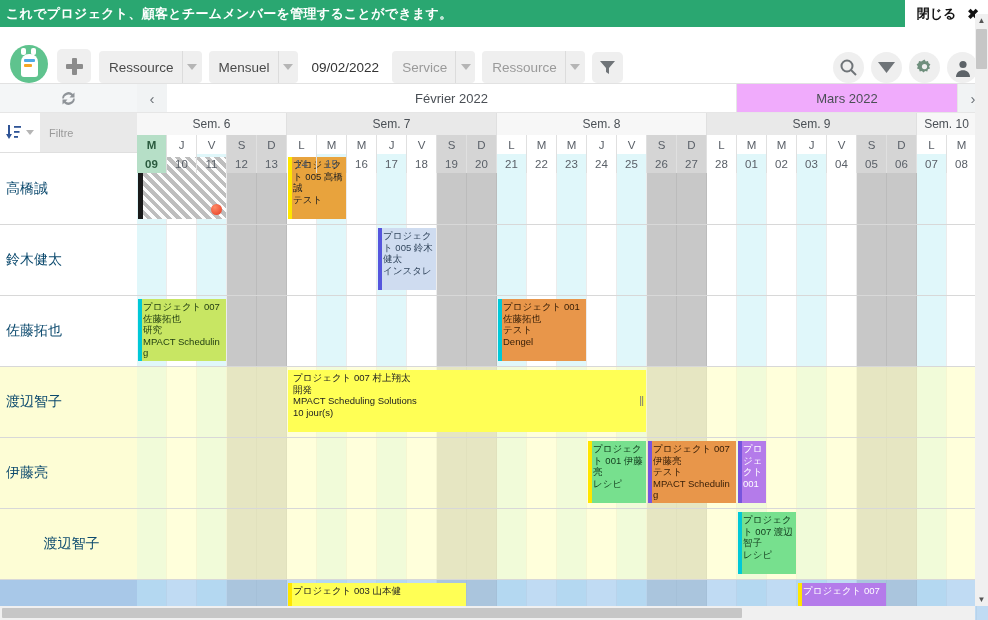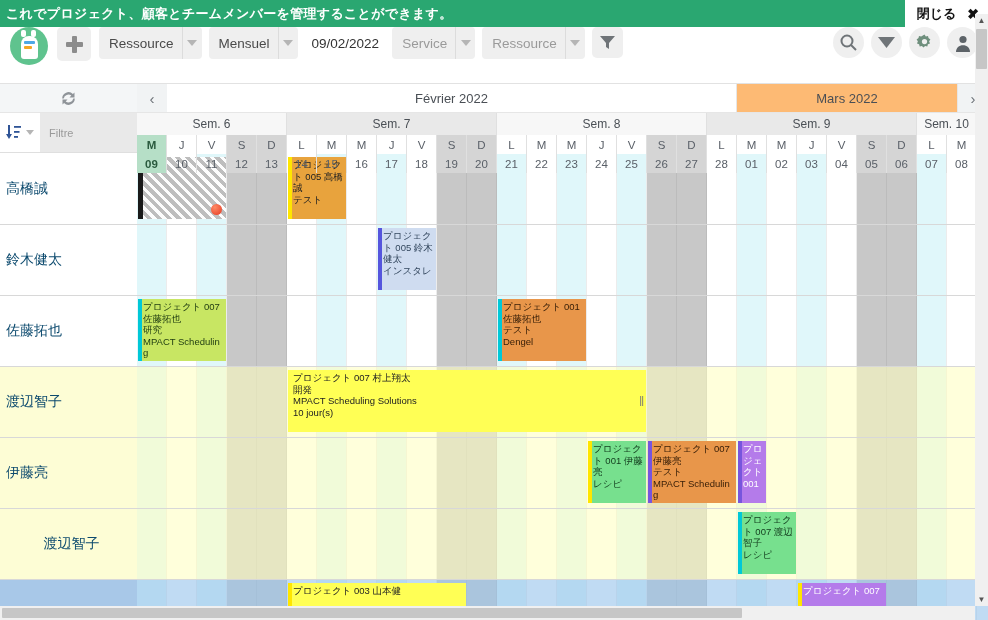--- a/index.html
+++ b/index.html
@@ -23,21 +23,21 @@
     background:#fff; color:#111;
     display:flex; align-items:center; gap:11px;
     padding:0 9px 0 12px; font-size:13px; font-weight:bold;
   }
   .banner-close .x{ font-size:14px; }
 
   
   .toolbar{
     position:absolute; left:0; top:27px; width:988px; height:57px;
     background:#fff; border-bottom:1px solid #e2e2e2;
-    display:flex; align-items:flex-start; padding:0 10px;
+    display:flex; align-items:flex-end; padding:0 10px;
   }
   .logo{
     width:38px; height:38px; border-radius:50%;
     background:#5fc38e; position:relative; flex:0 0 auto;
     margin-right:9px;
   }
   .logo .ear{ position:absolute; width:5px; height:7px; background:#fff; border-radius:2px; top:3px;}
   .logo .ear.l{ left:11px;} .logo .ear.r{ left:21px;}
   .logo .p{
     position:absolute; left:11px; top:9px; width:17px; height:23px;
@@ -94,21 +94,21 @@
     padding-left:6px; font-size:14px; color:#0c4a6e;
   }
 
   .rheader{ position:absolute; left:137px; top:0; width:851px; height:70px; z-index:5; background:#fff;}
   .month-row{ height:29px; display:flex; border-bottom:1px solid #e6e6e6; }
   .nav{
     width:30px; background:#f1f3f4; display:flex;align-items:center;justify-content:center;
     color:#6d7278; font-size:15px;
   }
   .mcell{ display:flex;align-items:center;justify-content:center; font-size:13px; color:#4a4f55; border-right:1px solid #e6e6e6;}
-  .mcell.alt{ background:#fdba74; }
+  .mcell.alt{ background:#f0abfc; }
   .week-row{ height:22px; display:flex; }
   .wcell{ display:flex;align-items:center;justify-content:center; font-size:12px; color:#4a4f55; border-right:1px solid #e0e0e0; background:#f7f7f7;}
   .wcell.alt{ background:#e9e9e9; }
   .day-row{ height:19px; display:flex; }
   .dcell{ width:30px; flex:0 0 30px; display:flex;align-items:center;justify-content:center; font-size:11.5px; color:#5a6068; border-right:1px solid #e0e0e0;}
   .dcell.today{ background:#b6dfc7; color:#2a5a3e; font-weight:bold; }
   .dcell.we{ background:#d5d5d5; }
 
   .canvas{ position:absolute; left:137px; top:70px; width:851px; height:466px; overflow:hidden;}
   .colbg{ position:absolute; top:0; bottom:0; width:30px; }

